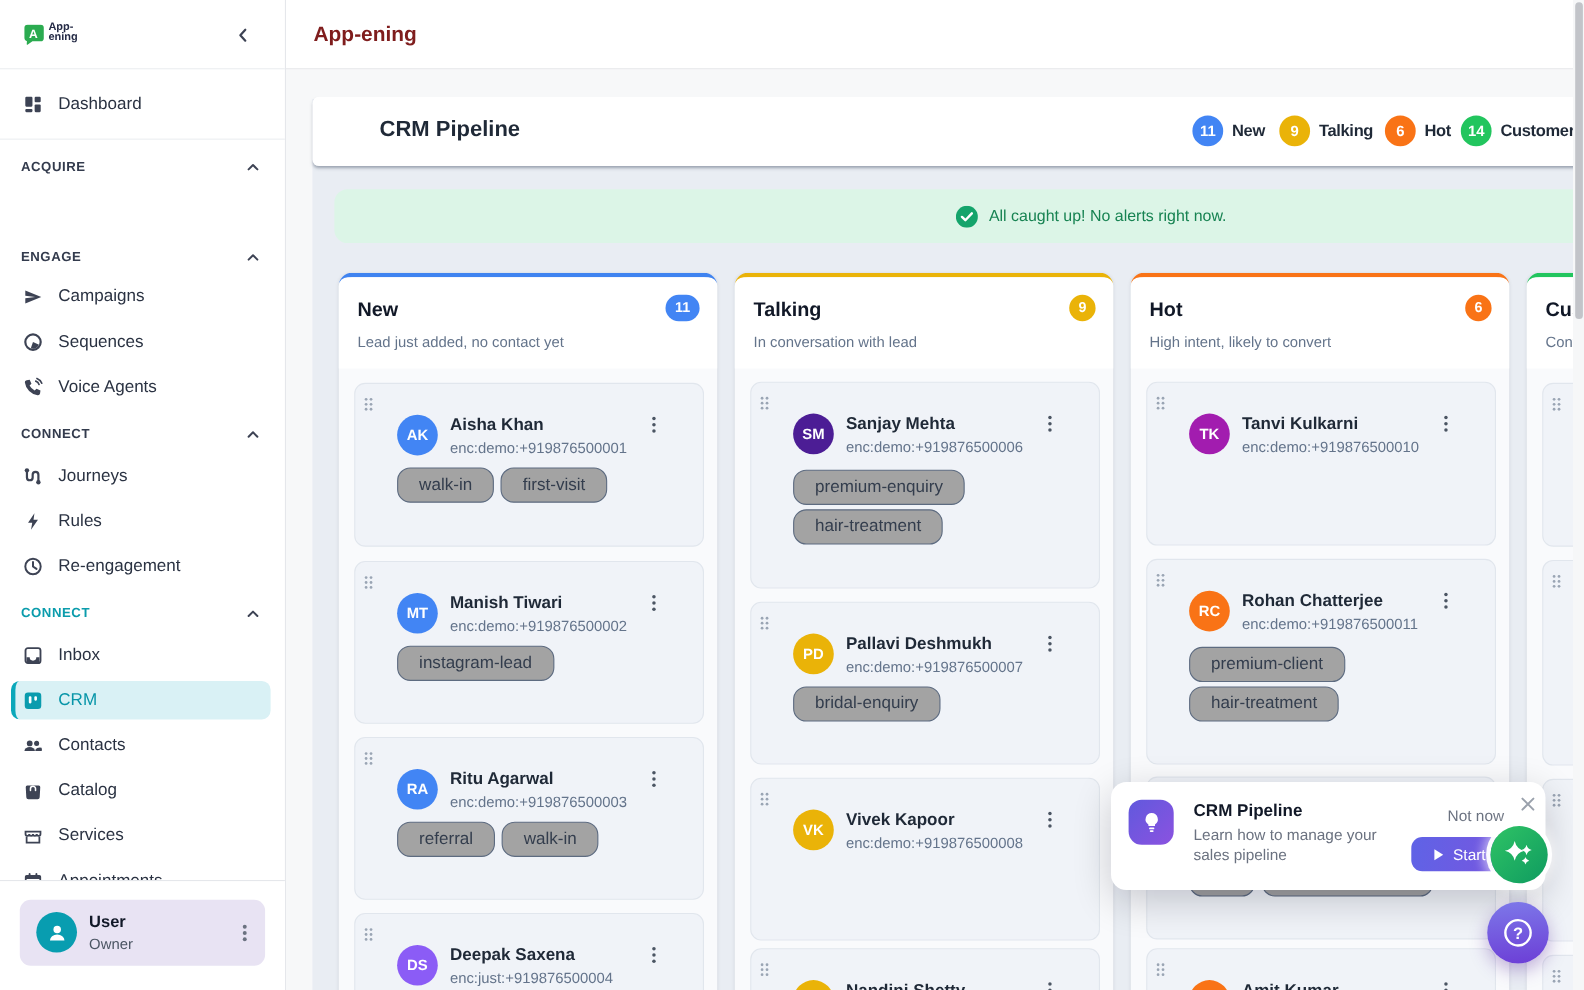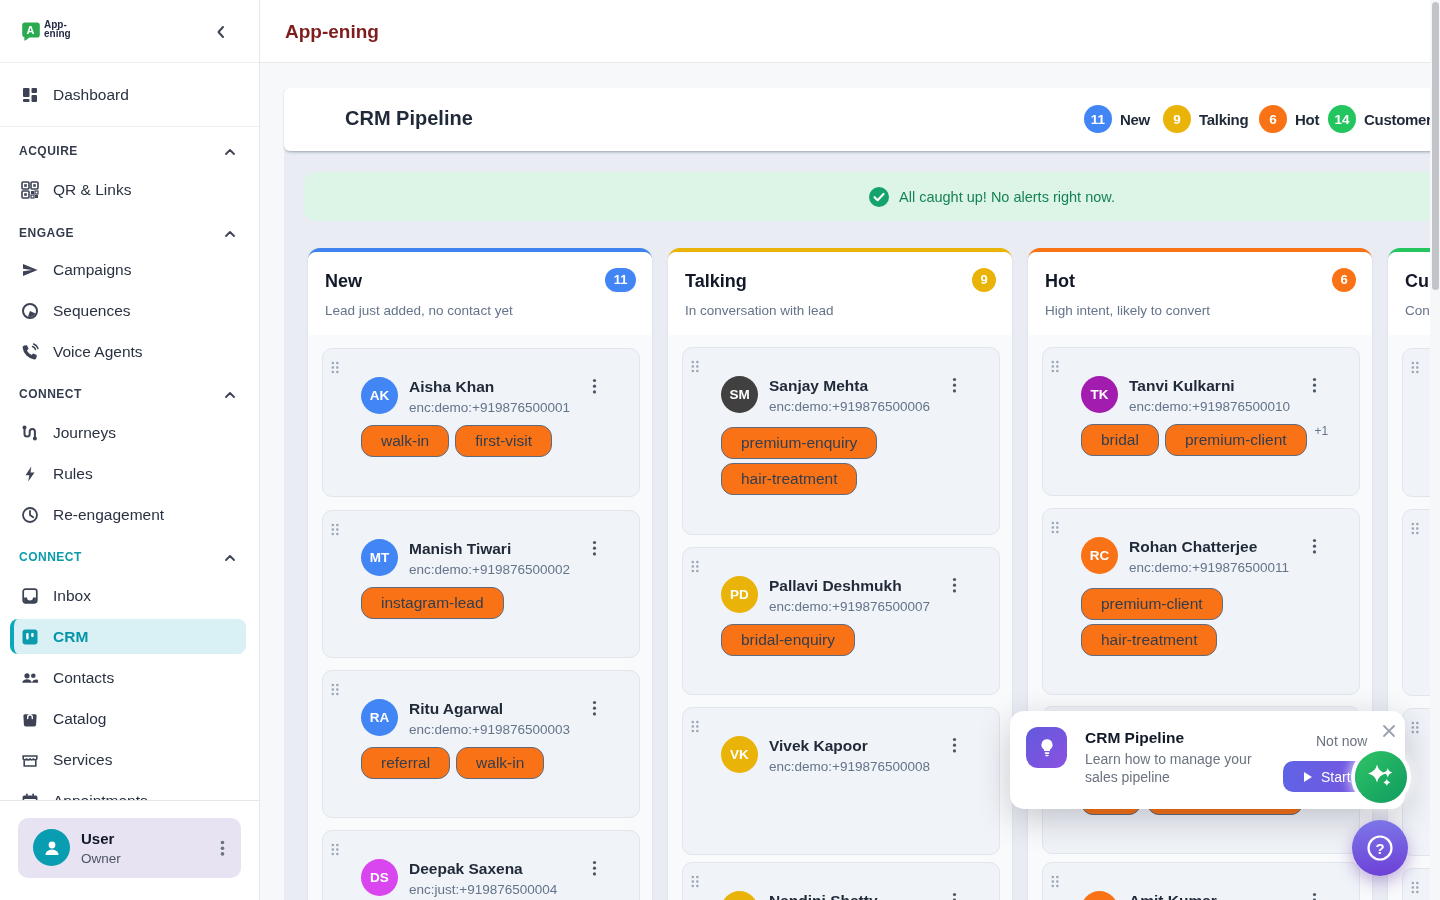--- a/index.html
+++ b/index.html
@@ -8,21 +8,21 @@
 
 
 #sidebar { position:absolute; left:0; top:0; width:260px; height:900px; background:#fff; border-right:1px solid #e5e7eb; z-index:30; }
 .sb-head { position:absolute; left:0; top:0; width:259px; height:63px; border-bottom:1px solid #eceef1; }
 .logo-box { position:absolute; left:21px; top:22px; }
 .logo-txt { position:absolute; left:44px; top:21px; font-size:10px; line-height:8.5px; font-weight:bold; color:#252b46; }
 .collapse { position:absolute; left:213px; top:24px; }
 .nav { position:absolute; left:0; width:259px; height:34px; }
 .nico { position:absolute; left:21px; top:8px; }
 .nlab { position:absolute; left:53px; top:8px; font-size:15.5px; color:#2a3242; }
-.navactive .nlab { color:#0795a8; font-weight:bold;text-align:center; }
+.navactive .nlab { color:#0795a8; font-weight:normal;text-align:center; }
 .sect { position:absolute; left:19px; width:221px; height:16px; font-size:12px; font-weight:bold; letter-spacing:0.5px; color:#333b4d; }
 .sect .sc { position:absolute; right:3px; top:1px; }
 .crm-active { position:absolute; left:10px; width:236px; height:35px; background:#d9f1f5; border-radius:8px; border-left:4px solid #0aa8ba; }
 .sb-foot { position:absolute; left:0; top:800px; width:259px; height:100px; background:#fff; border-top:1px solid #e5e7eb; }
 .ucard { position:absolute; left:18px; top:17px; width:223px; height:60px; background:#e8e3f3; border-radius:10px; }
 .uav { position:absolute; left:15px; top:11px; width:37px; height:37px; border-radius:50%; background:#089db0; display:flex; align-items:center; justify-content:center; }
 .uname { position:absolute; left:63px; top:12px; font-size:15px; font-weight:bold; color:#111827; }
 .urole { position:absolute; left:63px; top:33px; font-size:13.5px; color:#4b5563; }
 .ukeb { position:absolute; right:16px; top:22px; }
 
@@ -49,21 +49,21 @@
 .ctitle { position:absolute; left:17px; top:19px; font-size:18px; font-weight:bold; color:#111827; }
 .cbadge { position:absolute; right:16px; top:15.5px; height:24px; border-radius:12px; color:#fff; font-size:13px; font-weight:bold; display:flex; align-items:center; justify-content:center; }
 .csub { position:absolute; left:17px; top:51px; font-size:13.5px; color:#64748b; }
 .card { position:absolute; left:14px; width:318px; background:#f0f3f8; border:1px solid #e1e6ed; border-radius:10px; }
 .hdl { position:absolute; left:8px; top:12px; }
 .av { position:absolute; left:38px; top:28px; width:37px; height:37px; border-radius:50%; color:#fff; font-size:13.5px; font-weight:bold; display:flex; align-items:center; justify-content:center; }
 .nm { position:absolute; left:86px; top:29px; font-size:15.5px; font-weight:bold; color:#1f2937; }
 .phn { position:absolute; left:86px; top:51px; font-size:13.5px; color:#64748b; }
 .kb { position:absolute; left:269px; top:29px; }
 .trow { position:absolute; left:38px; white-space:nowrap; }
-.tag { display:inline-block; height:32px; line-height:30px; padding:0 19px; margin-right:6px; background:#f97316; border:1px solid #5d6b80; border-radius:12px; font-size:15.5px; color:#333d4d; }
+.tag { display:inline-block; height:32px; line-height:30px; padding:0 19px; margin-right:6px; background:#a3a3a3; border:1px solid #5d6b80; border-radius:12px; font-size:15.5px; color:#333d4d; }
 .plus { font-size:12px; color:#64748b; vertical-align:top; margin-left:2px; }
 
 
 #popup { position:absolute; left:1010px; top:711px; width:395px; height:98px; background:#fff; border-radius:14px; box-shadow:0 10px 35px rgba(2,6,23,.2); z-index:40; }
 #popup .pic { position:absolute; left:16px; top:16px; width:41px; height:41px; border-radius:12px; background:linear-gradient(135deg,#6159dd,#8b52e0); display:flex; align-items:center; justify-content:center; }
 #popup .pt { position:absolute; left:75px; top:18px; font-size:15.5px; font-weight:bold; color:#111827; }
 #popup .nn { position:absolute; left:306px; top:22px; font-size:14px; color:#6b7280; }
 #popup .pb { position:absolute; left:75px; top:38.5px; font-size:14px; line-height:18.5px; color:#6b7280; width:200px; }
 #popup .startbtn { position:absolute; left:273px; top:50px; width:112px; height:31px; border-radius:10px; background:linear-gradient(100deg,#5f63e6,#7e52dd); color:#fff; font-size:14px; display:flex; align-items:center; padding-left:20px; }
 #popup .startbtn span { margin-left:8px; }
@@ -96,37 +96,20 @@
             <rect x="10.5" y="2" width="5.5" height="5" rx="1" fill="#3d4354"></rect>
             <rect x="2" y="13" width="6.5" height="3" rx="1" fill="#3d4354"></rect>
             <rect x="10.5" y="9" width="5.5" height="7" rx="1" fill="#3d4354"></rect>
           </svg></span>
         <span class="nlab">Dashboard</span>
       </div>
 <div style="position:absolute;left:0;top:126px;width:259px;height:1px;background:#eceef1"></div>
 <div class="sect" style="top:144px"><span>ACQUIRE</span><span class="sc"><svg width="14" height="14" viewBox="0 0 14 14" style="">
             <path d="M3 9 L7 5 L11 9" fill="none" stroke="#3d4354" stroke-width="1.8" stroke-linecap="round" stroke-linejoin="round"></path>
           </svg></span></div>
-<div class="nav" style="top:172.5px">
-        <span class="nico"><svg width="18" height="18" viewBox="0 0 18 18" style="">
-            <g fill="#3d4354">
-              <rect x="1" y="1" width="7" height="7" rx="1" fill="none" stroke="#3d4354" stroke-width="1.6"></rect>
-              <rect x="3.2" y="3.2" width="2.6" height="2.6"></rect>
-              <rect x="10" y="1" width="7" height="7" rx="1" fill="none" stroke="#3d4354" stroke-width="1.6"></rect>
-              <rect x="12.2" y="3.2" width="2.6" height="2.6"></rect>
-              <rect x="1" y="10" width="7" height="7" rx="1" fill="none" stroke="#3d4354" stroke-width="1.6"></rect>
-              <rect x="3.2" y="12.2" width="2.6" height="2.6"></rect>
-              <rect x="10" y="10" width="3" height="3"></rect>
-              <rect x="14" y="10" width="3" height="3" fill="none" stroke="#3d4354" stroke-width="1.2"></rect>
-              <rect x="10" y="14" width="3" height="3" fill="none" stroke="#3d4354" stroke-width="1.2"></rect>
-              <rect x="14" y="14" width="3" height="3"></rect>
-            </g>
-          </svg></span>
-        <span class="nlab">QR &amp; Links</span>
-      </div>
 <div class="sect" style="top:225.5px"><span>ENGAGE</span><span class="sc"><svg width="14" height="14" viewBox="0 0 14 14" style="">
             <path d="M3 9 L7 5 L11 9" fill="none" stroke="#3d4354" stroke-width="1.8" stroke-linecap="round" stroke-linejoin="round"></path>
           </svg></span></div>
 <div class="nav" style="top:253px">
         <span class="nico"><svg width="18" height="18" viewBox="0 0 18 18" style="">
             <path d="M2 3 L16.5 9 L2 15 L2 10.2 L11 9 L2 7.8 Z" fill="#3d4354"></path>
           </svg></span>
         <span class="nlab">Campaigns</span>
       </div>
 <div class="nav" style="top:294px">
@@ -335,21 +318,21 @@
 </div>
 <div class="card" style="top:578px;height:148px">
 <div class="hdl"><svg width="9" height="14" viewBox="0 0 10 15" style="">
             <circle cx="2" cy="2" r="1.4" fill="#9aa5b4"></circle>
             <circle cx="7" cy="2" r="1.4" fill="#9aa5b4"></circle>
             <circle cx="2" cy="7" r="1.4" fill="#9aa5b4"></circle>
             <circle cx="7" cy="7" r="1.4" fill="#9aa5b4"></circle>
             <circle cx="2" cy="12" r="1.4" fill="#9aa5b4"></circle>
             <circle cx="7" cy="12" r="1.4" fill="#9aa5b4"></circle>
           </svg></div>
-<div class="av" style="background:#d946ef">DS</div>
+<div class="av" style="background:#8b5cf6">DS</div>
 <div class="nm">Deepak Saxena</div>
         <div class="phn">enc:just:+919876500004</div>
 <div class="kb"><svg width="5" height="17" viewBox="0 0 5 17" style="">
             <circle cx="2.5" cy="2.5" r="1.6" fill="#4b5563"></circle>
             <circle cx="2.5" cy="8.2" r="1.6" fill="#4b5563"></circle>
             <circle cx="2.5" cy="13.9" r="1.6" fill="#4b5563"></circle>
           </svg></div>
 </div>
 </div>
 <div class="col" style="left:668px;border-top-color:#eab308">
@@ -360,21 +343,21 @@
       </div>
 <div class="card" style="top:94.5px;height:188px">
 <div class="hdl"><svg width="9" height="14" viewBox="0 0 10 15" style="">
             <circle cx="2" cy="2" r="1.4" fill="#9aa5b4"></circle>
             <circle cx="7" cy="2" r="1.4" fill="#9aa5b4"></circle>
             <circle cx="2" cy="7" r="1.4" fill="#9aa5b4"></circle>
             <circle cx="7" cy="7" r="1.4" fill="#9aa5b4"></circle>
             <circle cx="2" cy="12" r="1.4" fill="#9aa5b4"></circle>
             <circle cx="7" cy="12" r="1.4" fill="#9aa5b4"></circle>
           </svg></div>
-<div class="av" style="background:#404040">SM</div>
+<div class="av" style="background:#4c1d95">SM</div>
 <div class="nm">Sanjay Mehta</div>
         <div class="phn">enc:demo:+919876500006</div>
 <div class="kb"><svg width="5" height="17" viewBox="0 0 5 17" style="">
             <circle cx="2.5" cy="2.5" r="1.6" fill="#4b5563"></circle>
             <circle cx="2.5" cy="8.2" r="1.6" fill="#4b5563"></circle>
             <circle cx="2.5" cy="13.9" r="1.6" fill="#4b5563"></circle>
           </svg></div>
 <div class="trow" style="top:79px"><span class="tag">premium-enquiry</span></div>
 <div class="trow" style="top:115px"><span class="tag">hair-treatment</span></div>
 </div>
@@ -449,21 +432,20 @@
             <circle cx="7" cy="12" r="1.4" fill="#9aa5b4"></circle>
           </svg></div>
 <div class="av" style="background:#a21caf">TK</div>
 <div class="nm">Tanvi Kulkarni</div>
         <div class="phn">enc:demo:+919876500010</div>
 <div class="kb"><svg width="5" height="17" viewBox="0 0 5 17" style="">
             <circle cx="2.5" cy="2.5" r="1.6" fill="#4b5563"></circle>
             <circle cx="2.5" cy="8.2" r="1.6" fill="#4b5563"></circle>
             <circle cx="2.5" cy="13.9" r="1.6" fill="#4b5563"></circle>
           </svg></div>
-<div class="trow" style="top:76px"><span class="tag">bridal</span><span class="tag">premium-client</span><span class="plus">+1</span></div>
 </div>
 <div class="card" style="top:256px;height:187px">
 <div class="hdl"><svg width="9" height="14" viewBox="0 0 10 15" style="">
             <circle cx="2" cy="2" r="1.4" fill="#9aa5b4"></circle>
             <circle cx="7" cy="2" r="1.4" fill="#9aa5b4"></circle>
             <circle cx="2" cy="7" r="1.4" fill="#9aa5b4"></circle>
             <circle cx="7" cy="7" r="1.4" fill="#9aa5b4"></circle>
             <circle cx="2" cy="12" r="1.4" fill="#9aa5b4"></circle>
             <circle cx="7" cy="12" r="1.4" fill="#9aa5b4"></circle>
           </svg></div>

